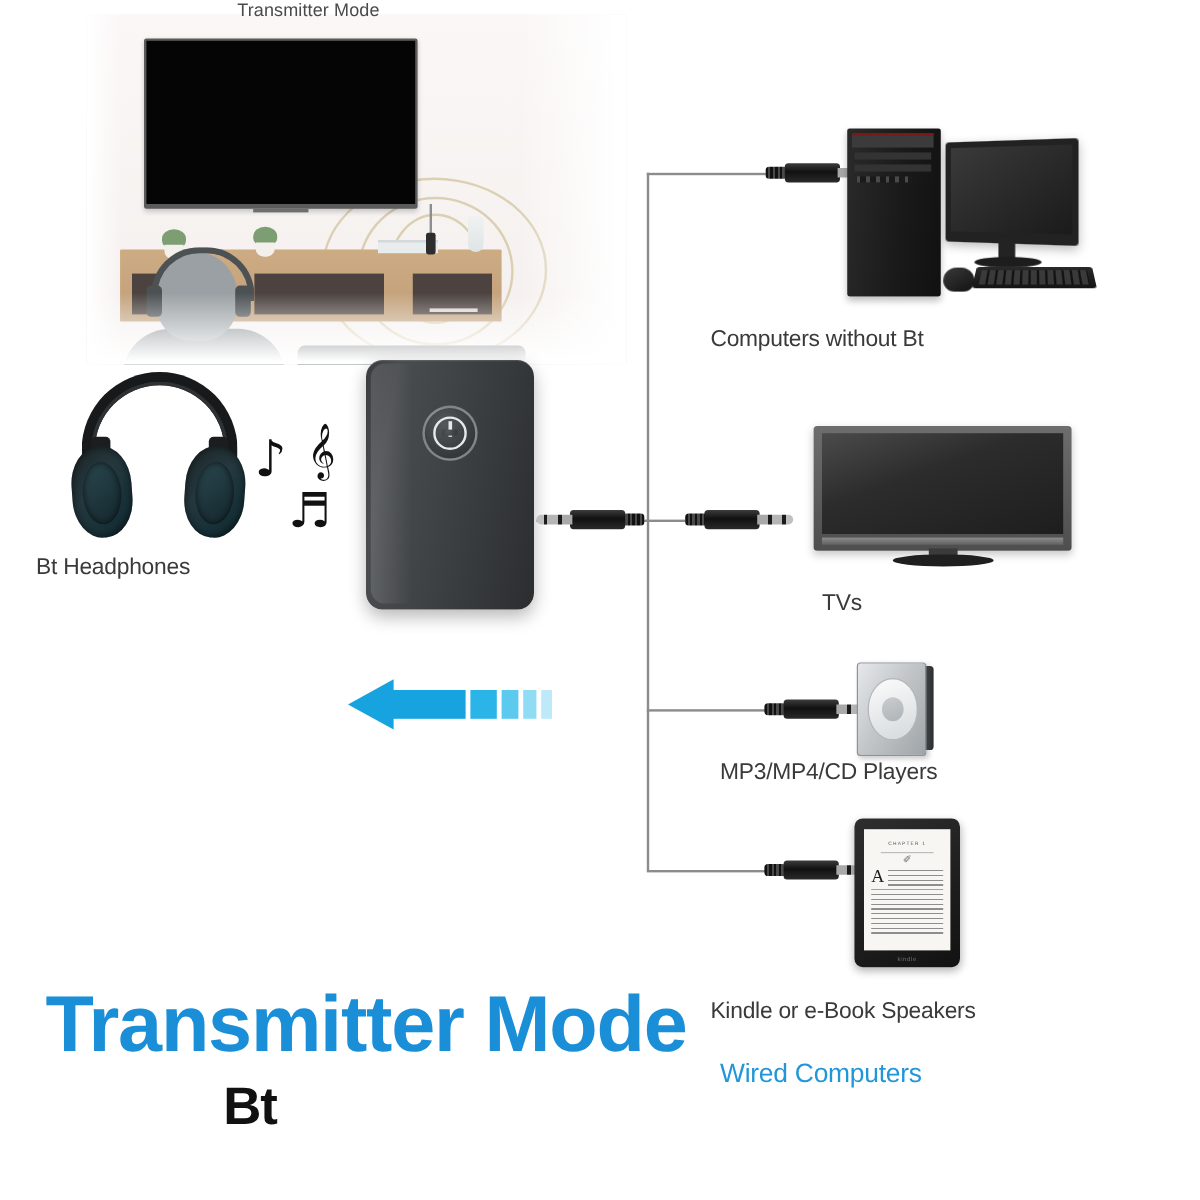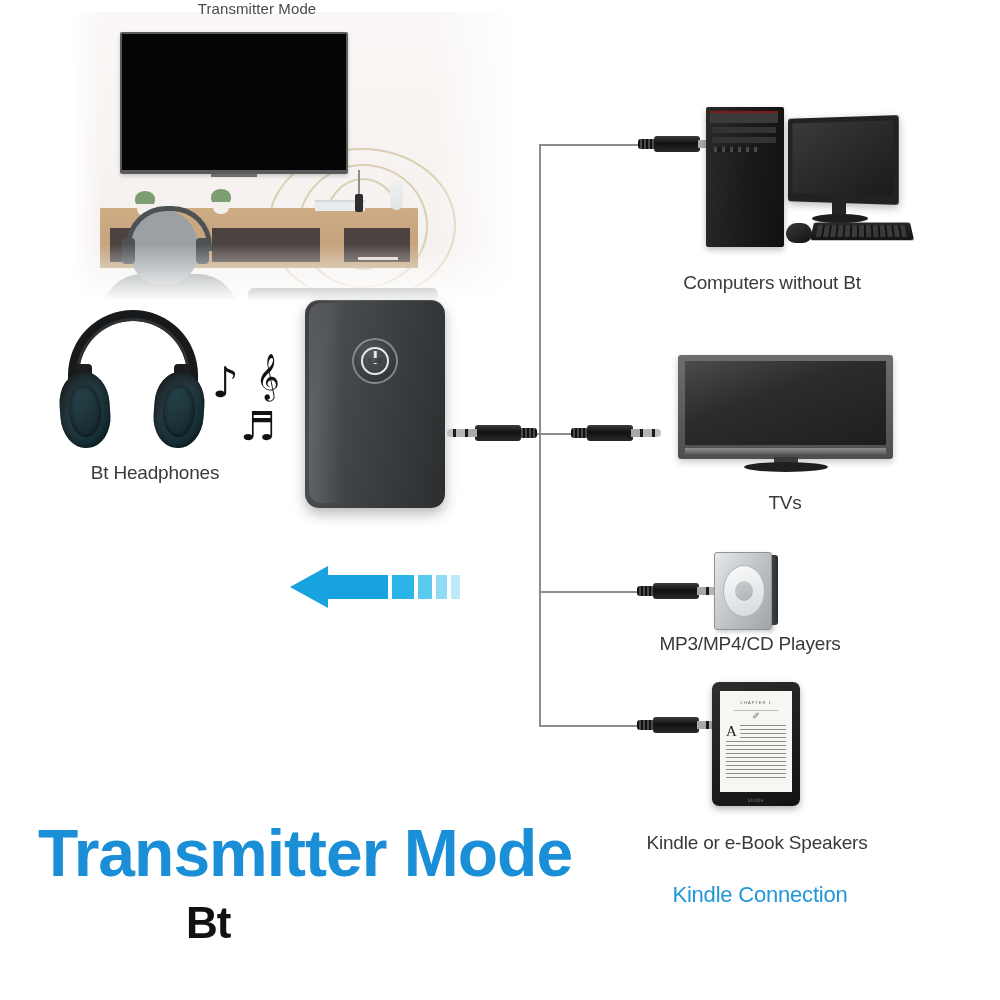--- a/index.html
+++ b/index.html
@@ -205,21 +205,20 @@
     font-size: 15px;
     color: #4a4a4a;
     letter-spacing: .1px;
   }
 
   
   .label {
     position: absolute;
     font-size: 19px;
     color: #3a3a3a;
-    text-align: center;
     letter-spacing: -.2px;
     white-space: nowrap;
   }
   .label.blue {
     color: #2196d9;
     font-size: 22px;
   }
 
   .bigtitle {
     position: absolute;
@@ -810,18 +809,18 @@
         <div class="drop">A</div>
         <div class="txt indent"></div>
         <div class="txt rest"></div>
       </div>
       <div class="logo">kindle</div>
     </div>
   </div>
 
   <div class="label" style="left:592px; top:832px; width:330px;">Kindle or e-Book Speakers</div>
 
-  <div class="label blue" style="left:600px; top:882px; width:320px;">Kindle Connection</div>
+  <div class="label blue" style="left:600px; top:882px; width:320px;">Wired Computers</div>
 
   <div class="bigtitle" style="left:38px; top:815px; font-size:66px; color:#1a8fd8;">Transmitter Mode</div>
   <div class="bigtitle" style="left:186px; top:898px; font-size:44px; color:#111;text-align:right;">Bt</div>
 
 </div>
 
 </body></html>

